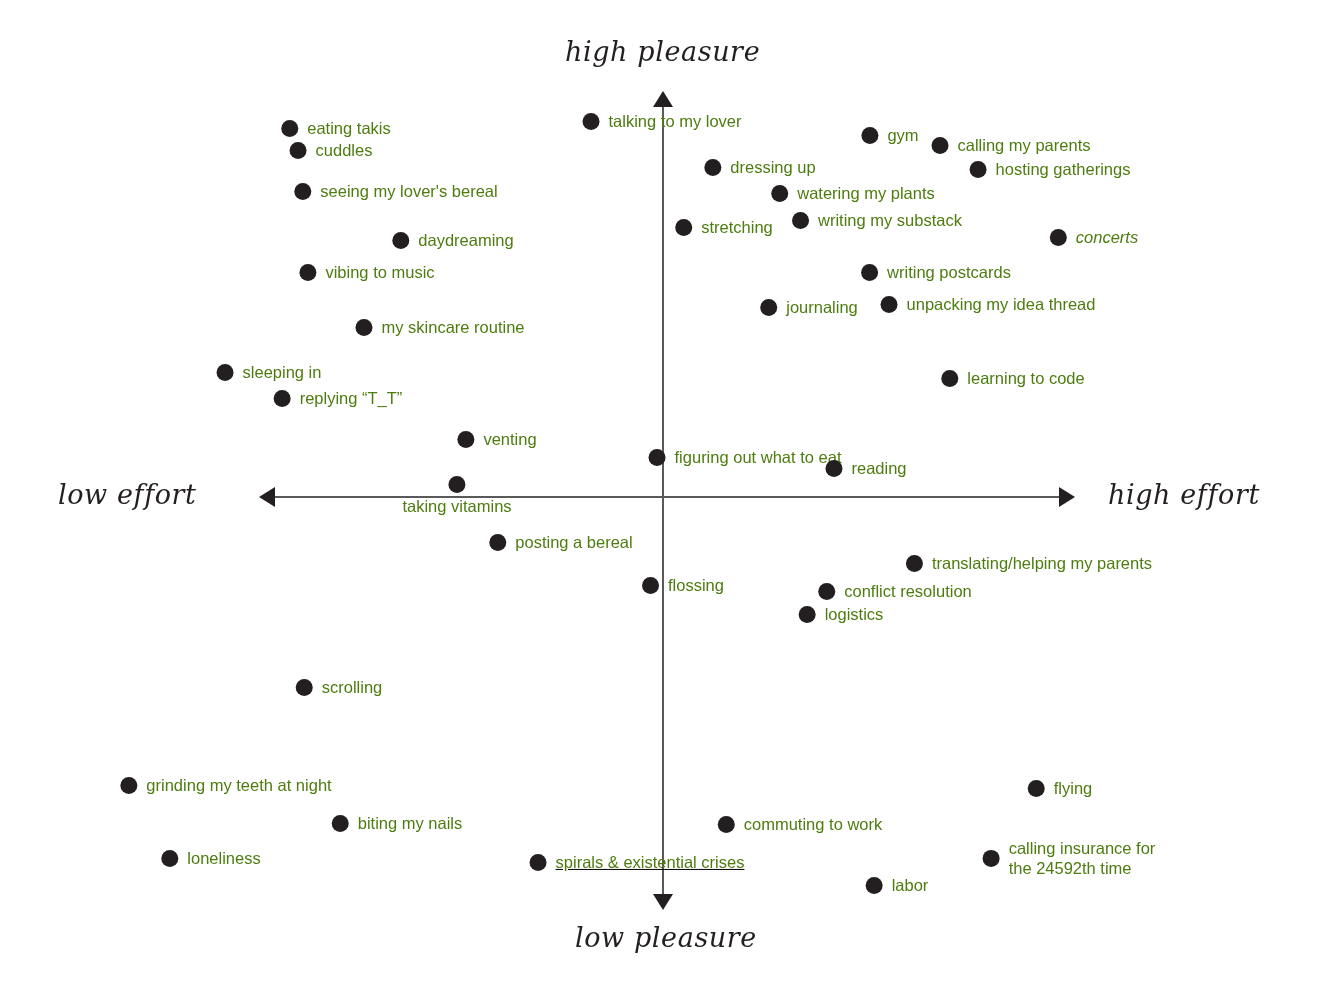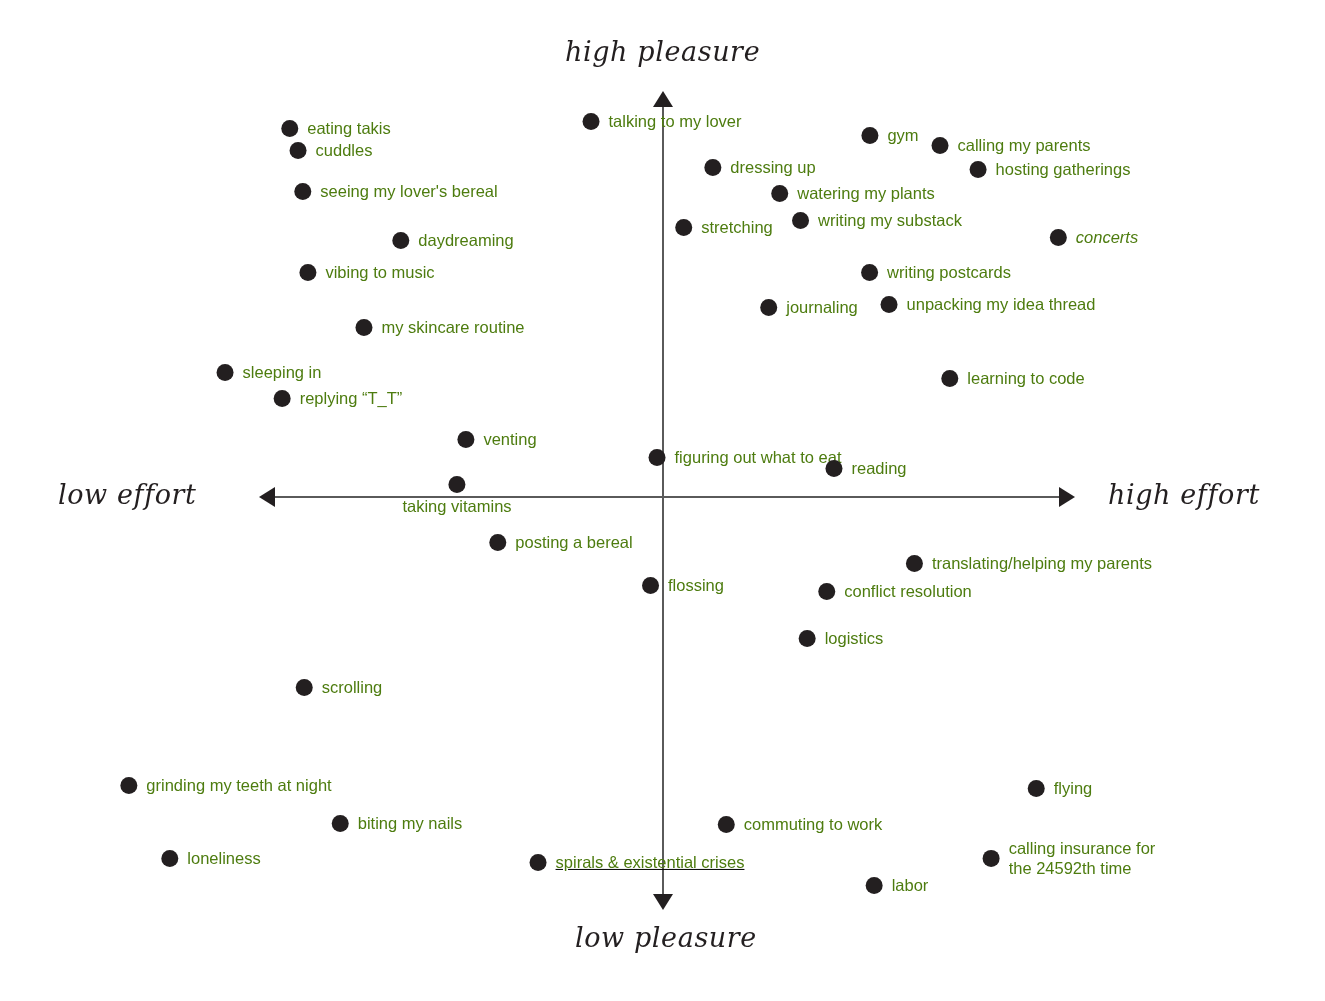--- a/index.html
+++ b/index.html
@@ -258,21 +258,21 @@
         <div class="point-label">posting a bereal</div>
       </div>
       <div class="point" style="left: 683px; top: 585px;">
         <div class="dot"></div>
         <div class="point-label">flossing</div>
       </div>
       <div class="point" style="left: 895px; top: 591px;">
         <div class="dot"></div>
         <div class="point-label">conflict resolution</div>
       </div>
-      <div class="point" style="left: 841px; top: 638px;">
+      <div class="point" style="left: 841px; top: 614px;">
         <div class="dot"></div>
         <div class="point-label">logistics</div>
       </div>
       <div class="point" style="left: 1029px; top: 563px;">
         <div class="dot"></div>
         <div class="point-label">translating/helping my parents</div>
       </div>
       <div class="point" style="left: 1060px; top: 788px;">
         <div class="dot"></div>
         <div class="point-label">flying</div>

